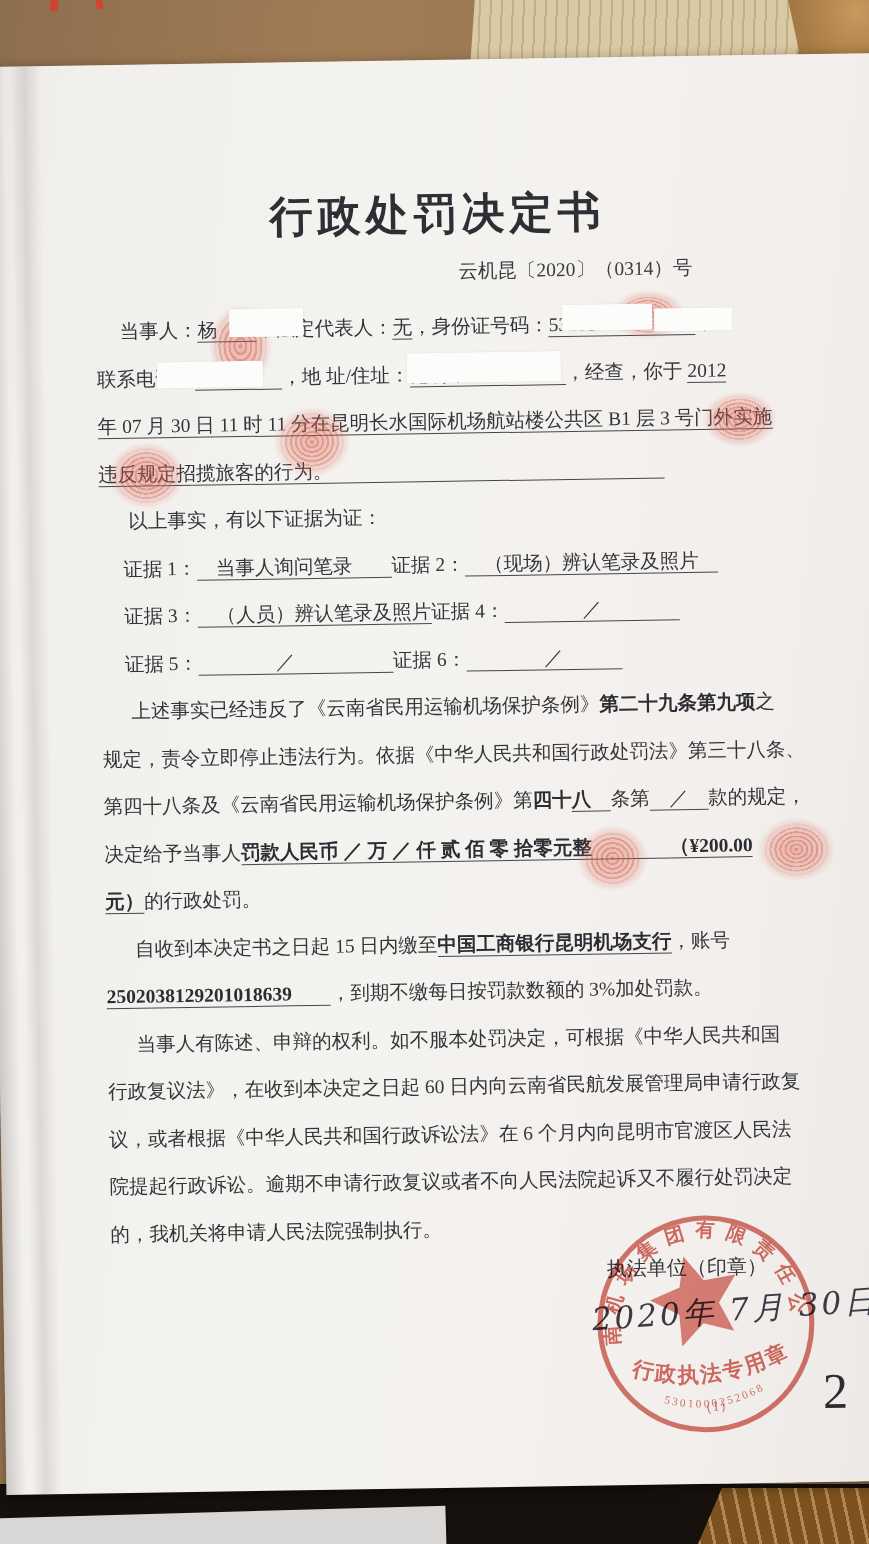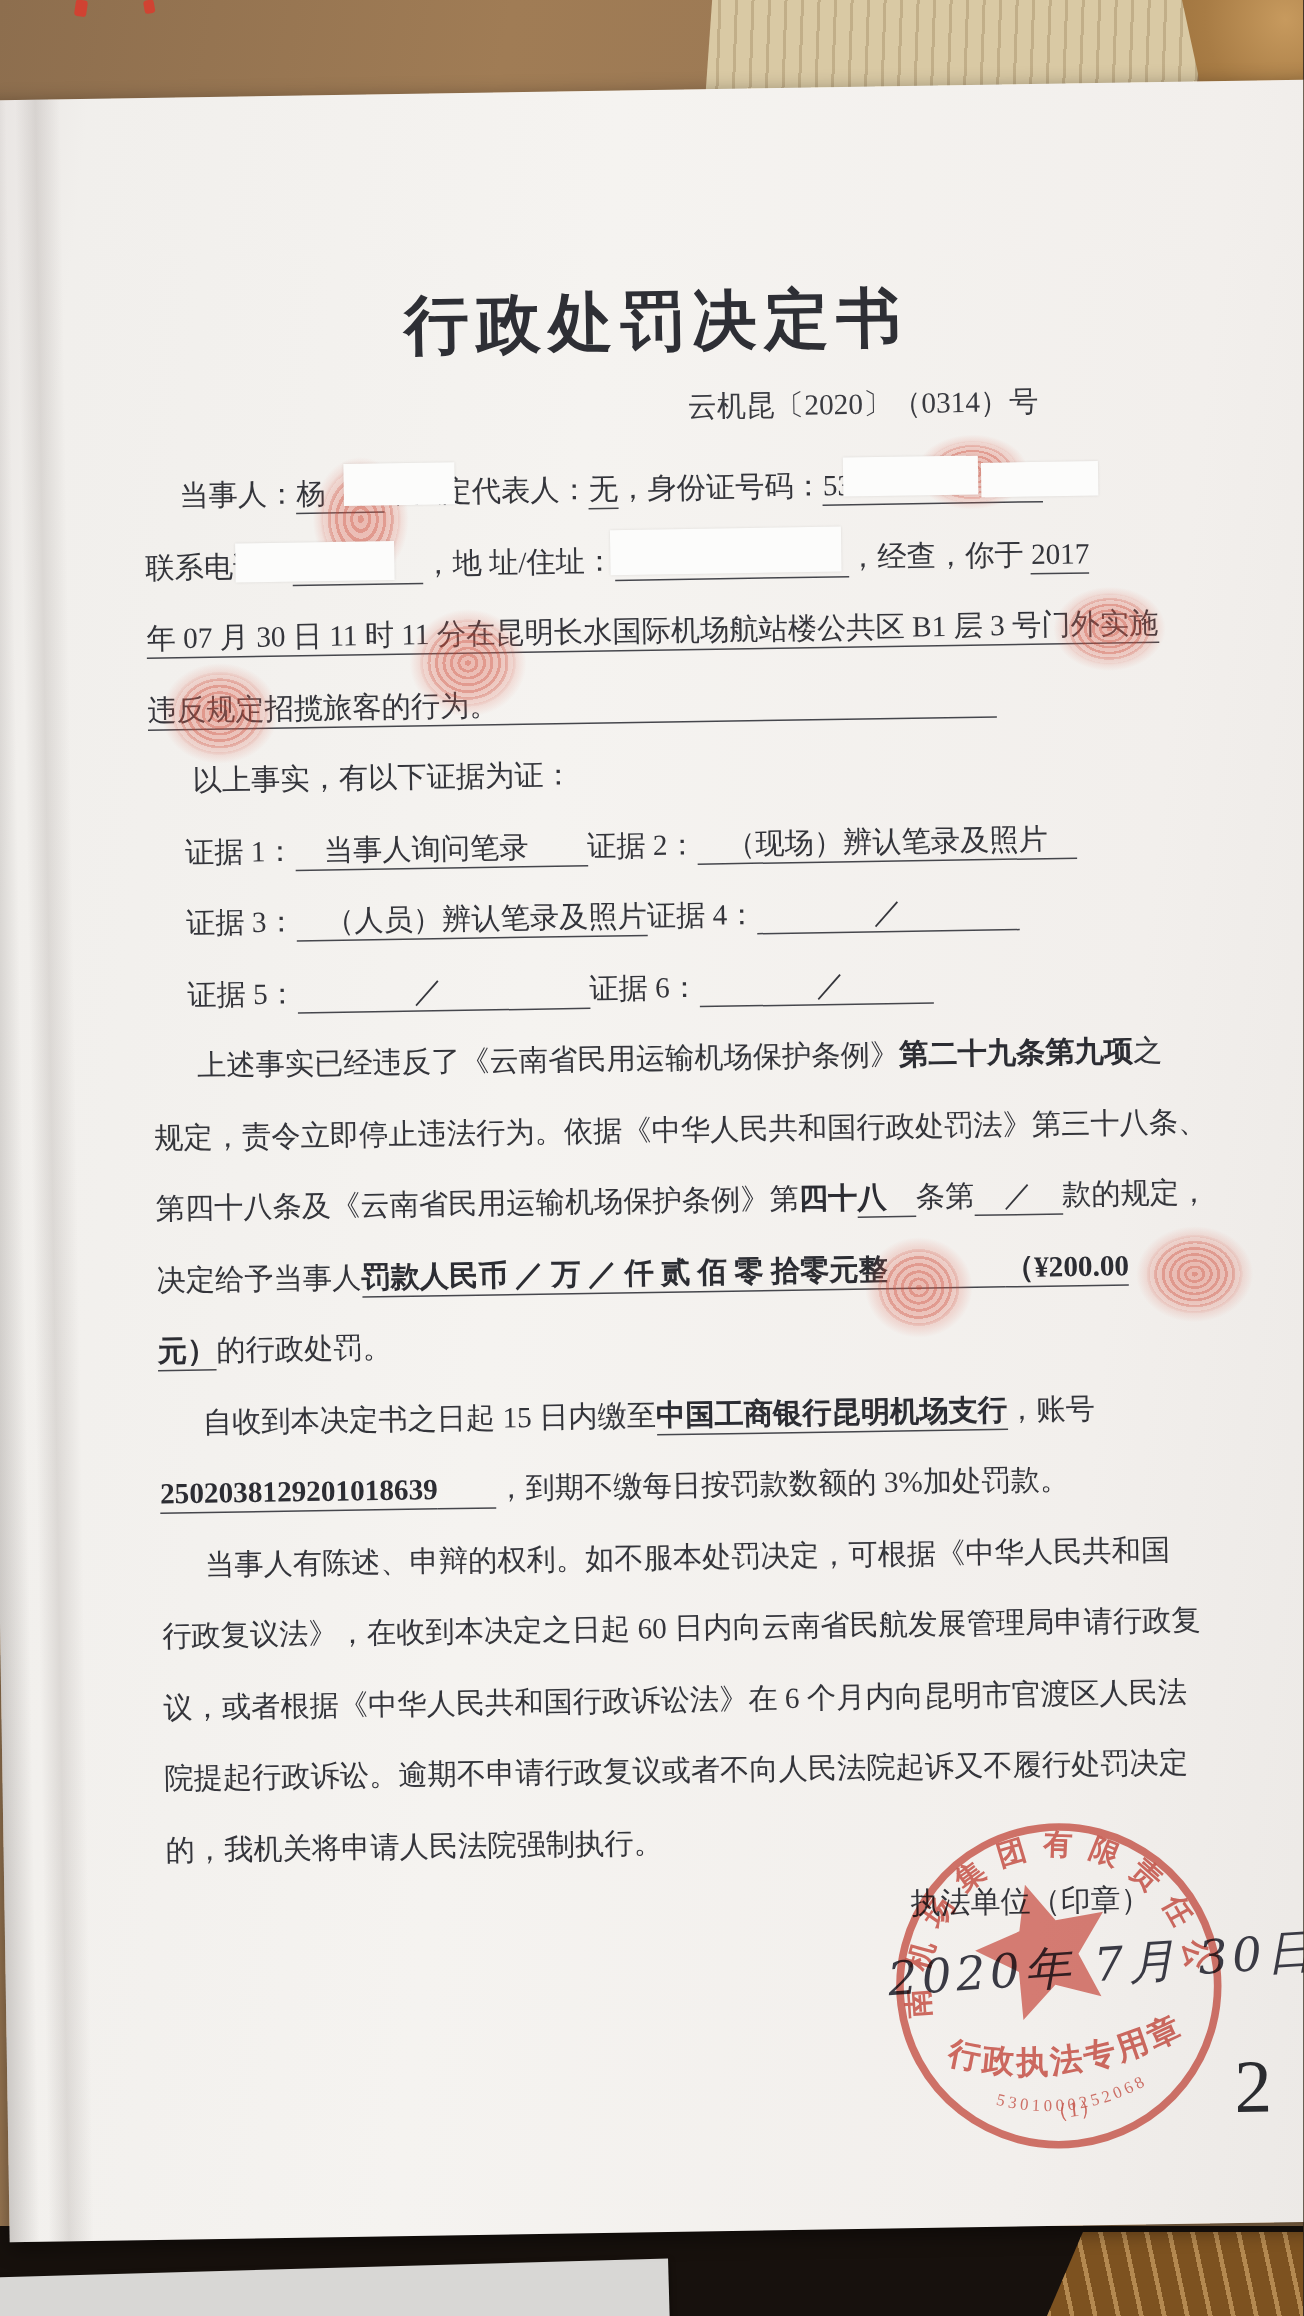--- a/index.html
+++ b/index.html
@@ -73,21 +73,21 @@
 
   <div id="page">
     <div class="fold-shadow2"></div>
     <div class="fold-shadow"></div>
 
     <div id="doc-title">行政处罚决定书</div>
     <div id="doc-number">云机昆〔2020〕（0314）号</div>
 
     <div id="doc-body">
         <div class="line" style="text-indent: 1.2em;"><span>当事人：</span><span class="u">杨　　</span><span>，法定代表人：</span><span class="u">无</span><span>，身份证号码：</span><span class="u">53233　　　1500</span><span>，</span></div>
-        <div class="line"><span>联系电话：</span><span class="u">137　　　</span><span>，地 址/住址：</span><span class="u">昆明市　　　　　</span><span>，经查，你于 </span><span class="u">2017</span></div>
+        <div class="line"><span>联系电话：</span><span class="u">137　　　</span><span>，地 址/住址：</span><span class="u">昆明市　　　　　</span><span>，经查，你于 </span><span class="u">2012</span></div>
         <div class="line"><span class="u">年 07 月 30 日 11 时 11 分在昆明长水国际机场航站楼公共区 B1 层 3 号门外实施</span></div>
         <div class="line"><span class="u">违反规定招揽旅客的行为。　　　　　　　　　　　　　　　　　</span></div>
         <div class="line" style="text-indent: 1.5em;"><span>以上事实，有以下证据为证：</span></div>
         <div class="line" style="text-indent: 1.2em;"><span>证据 1：</span><span class="u">　当事人询问笔录　　</span><span>证据 2：</span><span class="u">　（现场）辨认笔录及照片　</span></div>
         <div class="line" style="text-indent: 1.2em;"><span>证据 3：</span><span class="u">　（人员）辨认笔录及照片</span><span>证据 4：</span><span class="u">　　　　／　　　　</span></div>
         <div class="line" style="text-indent: 1.2em;"><span>证据 5：</span><span class="u">　　　　／　　　　　</span><span>证据 6：</span><span class="u">　　　　／　　　</span></div>
         <div class="line" style="text-indent: 1.5em;"><span>上述事实已经违反了《云南省民用运输机场保护条例》</span><span class="b">第二十九条第九项</span><span>之</span></div>
         <div class="line"><span>规定，责令立即停止违法行为。依据《中华人民共和国行政处罚法》第三十八条、</span></div>
         <div class="line"><span>第四十八条及《云南省民用运输机场保护条例》第</span><span class="b">四十</span><span class="u b">八　</span><span>条第</span><span class="u">　／　</span><span>款的规定，</span></div>
         <div class="line"><span>决定给予当事人</span><span class="u b">罚款人民币 ／ 万 ／ 仟 贰 佰 零 拾零元整　　　　</span><span class="u b">（¥200.00</span></div>

